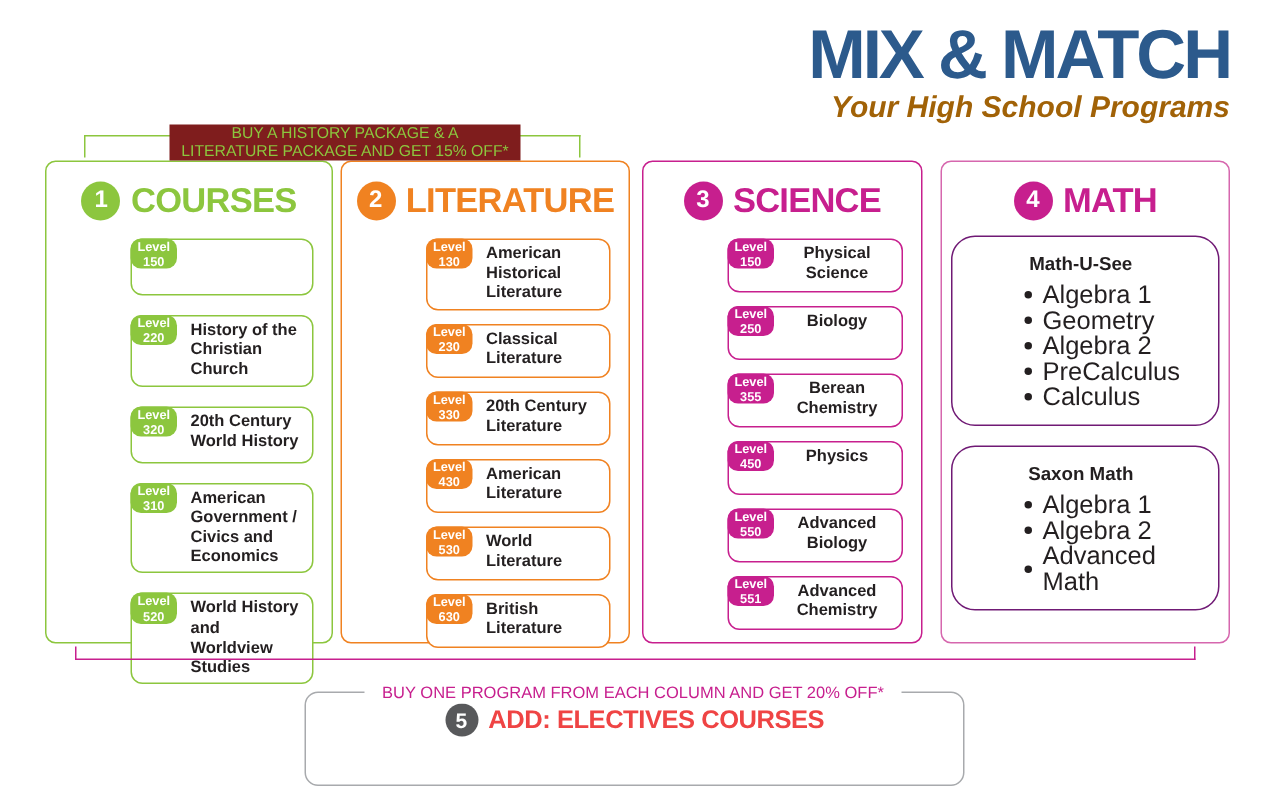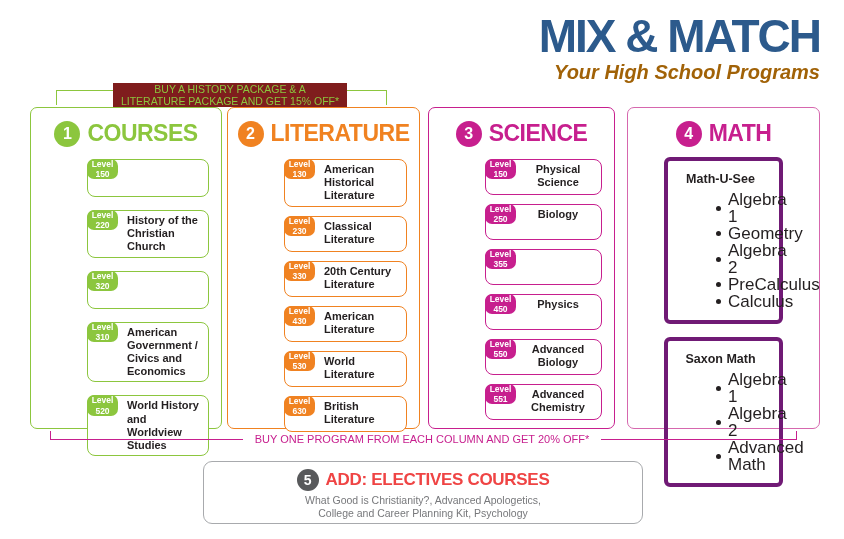--- a/index.html
+++ b/index.html
@@ -45,32 +45,32 @@
   .b-magenta{ border:1px solid #C71F8E; }
   .h-lg { min-height:38px; } .h-sm { min-height:36px; }
 
   .level-tab { width:31px; margin:-1px; border-radius:7px; color:#fff; font-weight:700; font-size:8.5px;
     line-height:1.2; display:flex; flex-direction:column; align-items:center; justify-content:center; flex:0 0 auto; }
   .course-label { flex:1; display:flex; align-items:center; padding:3px 4px 3px 10px;
     font-size:11px; font-weight:700; color:#231F20; line-height:1.2; }
   .course-label.centered { justify-content:center; text-align:center; padding-left:4px; }
 
   
-  .math-box { border:4px solid #701a75; border-radius:6px; margin:0 36px 13px; padding:11px 6px 10px 0; }
+  .math-box { border:1px solid #701a75; border-radius:16px; margin:0 6px 13px; padding:11px 6px 10px 0; }
   .math-box-title { text-align:center; font-size:12.5px; font-weight:800; color:#231F20; margin-bottom:5px; }
   .math-list { list-style:none; padding-left:48px; }
   .math-list li { font-size:17px; color:#231F20; line-height:17px; display:flex; align-items:center; }
   .dot { width:5px; height:5px; border-radius:50%; background:#231F20; display:inline-block; margin-right:7px; flex:0 0 auto; }
 
   
   .promo-bottom-bracket { position:absolute; left:50px; top:431px; width:747px; height:9px;
     border-bottom:1px solid #C71F8E; border-left:1px solid #C71F8E; border-right:1px solid #C71F8E; }
   .promo-bottom-text { position:absolute; left:0; top:433px; width:844px; text-align:center;
     font-size:11px; line-height:13px; color:#C71F8E; z-index:2; }
-  .promo-bottom-text .bg { background:#fff; padding:0 12px; display:inline-block; }
+  .promo-bottom-text .bg { background:#fff; padding:0 12px; display:inline-block;margin-top:23px; }
 
   
   .electives { position:absolute; left:203px; top:461px; width:440px; height:63px;
     border:1px solid #A8AAAD; border-radius:9px; text-align:center; padding-top:7px; background:#fff; }
   .electives-header { display:flex; align-items:center; justify-content:center; gap:7px; }
   .electives .num-circle { width:22px; height:22px; font-size:14px; background:#58595B; }
   .electives-title { font-size:17px; font-weight:800; letter-spacing:-0.3px; color:#ef4444; }
   .electives-desc { font-size:10.5px; line-height:13px; color:#77787B; margin-top:3px; }
 </style>
 </head>
@@ -106,20 +106,21 @@
             <span>Level</span>
             <span>220</span>
           </div>
         <div class="course-label">History of the Christian Church</div>
       </div>
       <div class="course b-green h-lg">
         <div class="level-tab green">
             <span>Level</span>
             <span>320</span>
           </div>
+        <div class="course-label">20th Century World History</div>
       </div>
       <div class="course b-green h-lg">
         <div class="level-tab green">
             <span>Level</span>
             <span>310</span>
           </div>
         <div class="course-label">American Government / Civics and Economics</div>
       </div>
       <div class="course b-green h-lg">
         <div class="level-tab green">
@@ -200,20 +201,21 @@
             <span>Level</span>
             <span>250</span>
           </div>
         <div class="course-label centered">Biology</div>
       </div>
       <div class="course b-magenta h-sm">
         <div class="level-tab magenta">
             <span>Level</span>
             <span>355</span>
           </div>
+        <div class="course-label centered">Berean Chemistry</div>
       </div>
       <div class="course b-magenta h-sm">
         <div class="level-tab magenta">
             <span>Level</span>
             <span>450</span>
           </div>
         <div class="course-label centered">Physics</div>
       </div>
       <div class="course b-magenta h-sm">
         <div class="level-tab magenta">
@@ -284,19 +286,15 @@
   <div class="promo-bottom-bracket"></div>
   <div class="promo-bottom-text">
     <span class="bg">BUY ONE PROGRAM FROM EACH COLUMN AND GET 20% OFF*</span>
   </div>
 
   <div class="electives">
     <div class="electives-header">
       <span class="num-circle">5</span>
       <span class="electives-title">ADD: ELECTIVES COURSES</span>
     </div>
-    <div class="electives-desc">
-      <span>What Good is Christianity?, Advanced Apologetics,</span><br>
-      <span>College and Career Planning Kit, Psychology</span>
-    </div>
   </div>
 
 </div>
 
 </body></html>

